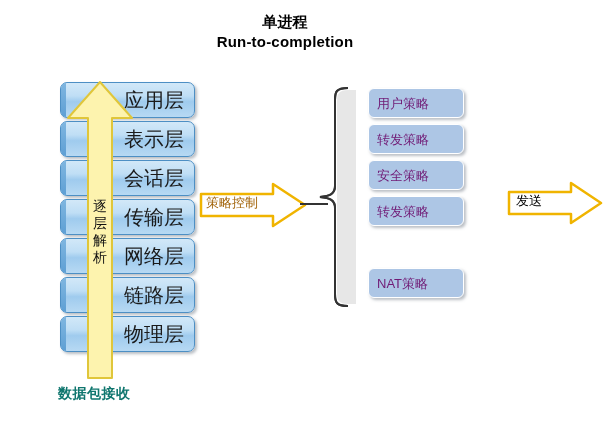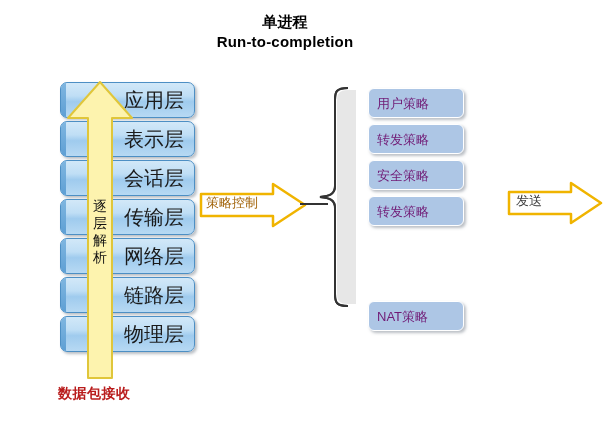--- a/index.html
+++ b/index.html
@@ -105,21 +105,21 @@
   }
 
   
   .bottom-label {
     position: absolute;
     left: 58px;
     top: 385px;
     font-size: 14px;
     font-weight: bold;
     letter-spacing: 0.5px;
-    color: #b91c1c;
+    color: #0f766e;
   }
 
   
   .mid-arrow {
     position: absolute;
     left: 199px;
     top: 182px;
     width: 108px;
     height: 46px;
   }
@@ -189,21 +189,21 @@
     top: 181px;
     width: 96px;
     height: 44px;
   }
   .send-arrow-text {
     position: absolute;
     left: 516px;
     top: 193px;
     font-size: 13px;
     line-height: 16px;
-    color: #404040;
+    color: #000000;
     white-space: nowrap;
   }
 </style>
 </head>
 <body>
 
 <div id="canvas">
 
   <div class="title-block">
     <div>单进程</div>
@@ -271,21 +271,21 @@
     </div>
     <div class="policy-box" style="top:36px;">
       <span class="policy-label">转发策略</span>
     </div>
     <div class="policy-box" style="top:72px;">
       <span class="policy-label">安全策略</span>
     </div>
     <div class="policy-box" style="top:108px;">
       <span class="policy-label">转发策略</span>
     </div>
-    <div class="policy-box" style="top:180px;margin-top:33px;">
+    <div class="policy-box" style="top:180px;">
       <span class="policy-label">NAT策略</span>
     </div>
   </div>
 
   <div class="send-arrow">
     <svg width="96" height="44" viewBox="0 0 96 44">
       <polygon points="2,11 64,11 64,2 94,22 64,42 64,33 2,33" fill="#ffffff" stroke="#f0b400" stroke-width="2.5" stroke-linejoin="round"></polygon>
     </svg>
   </div>
   <div class="send-arrow-text">发送</div>

